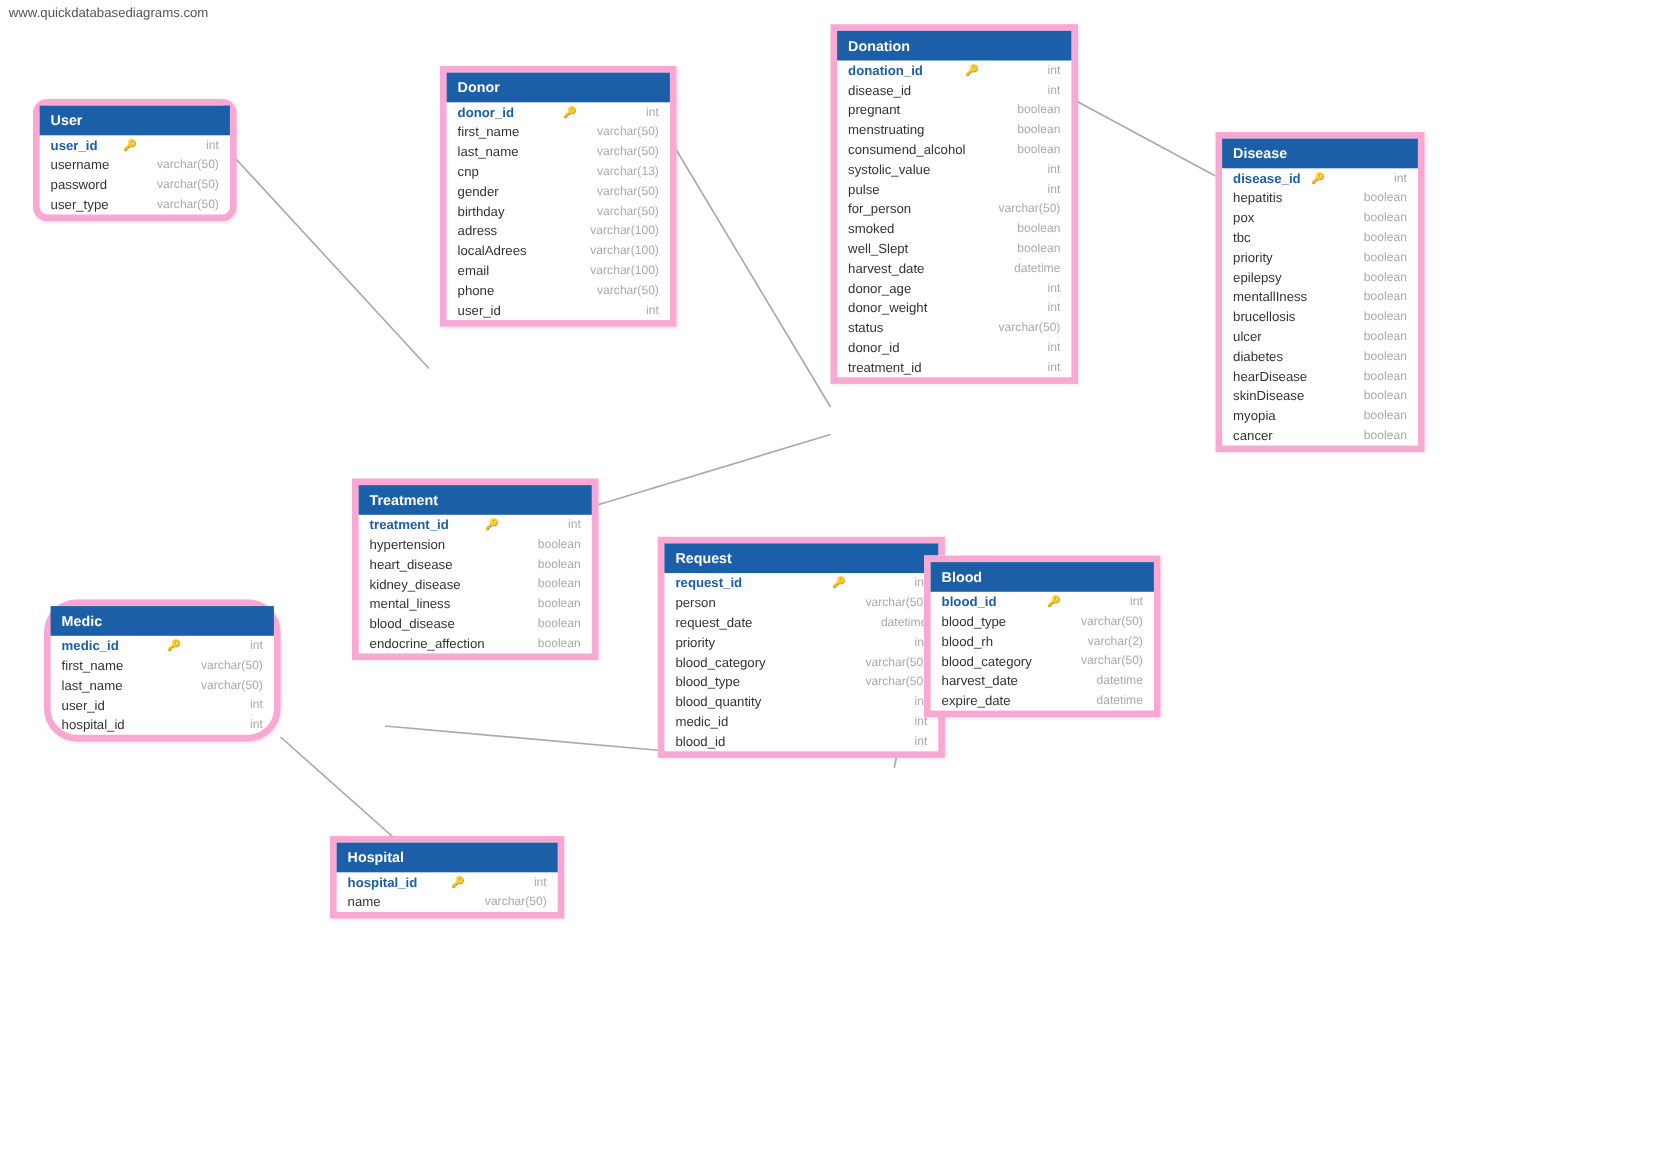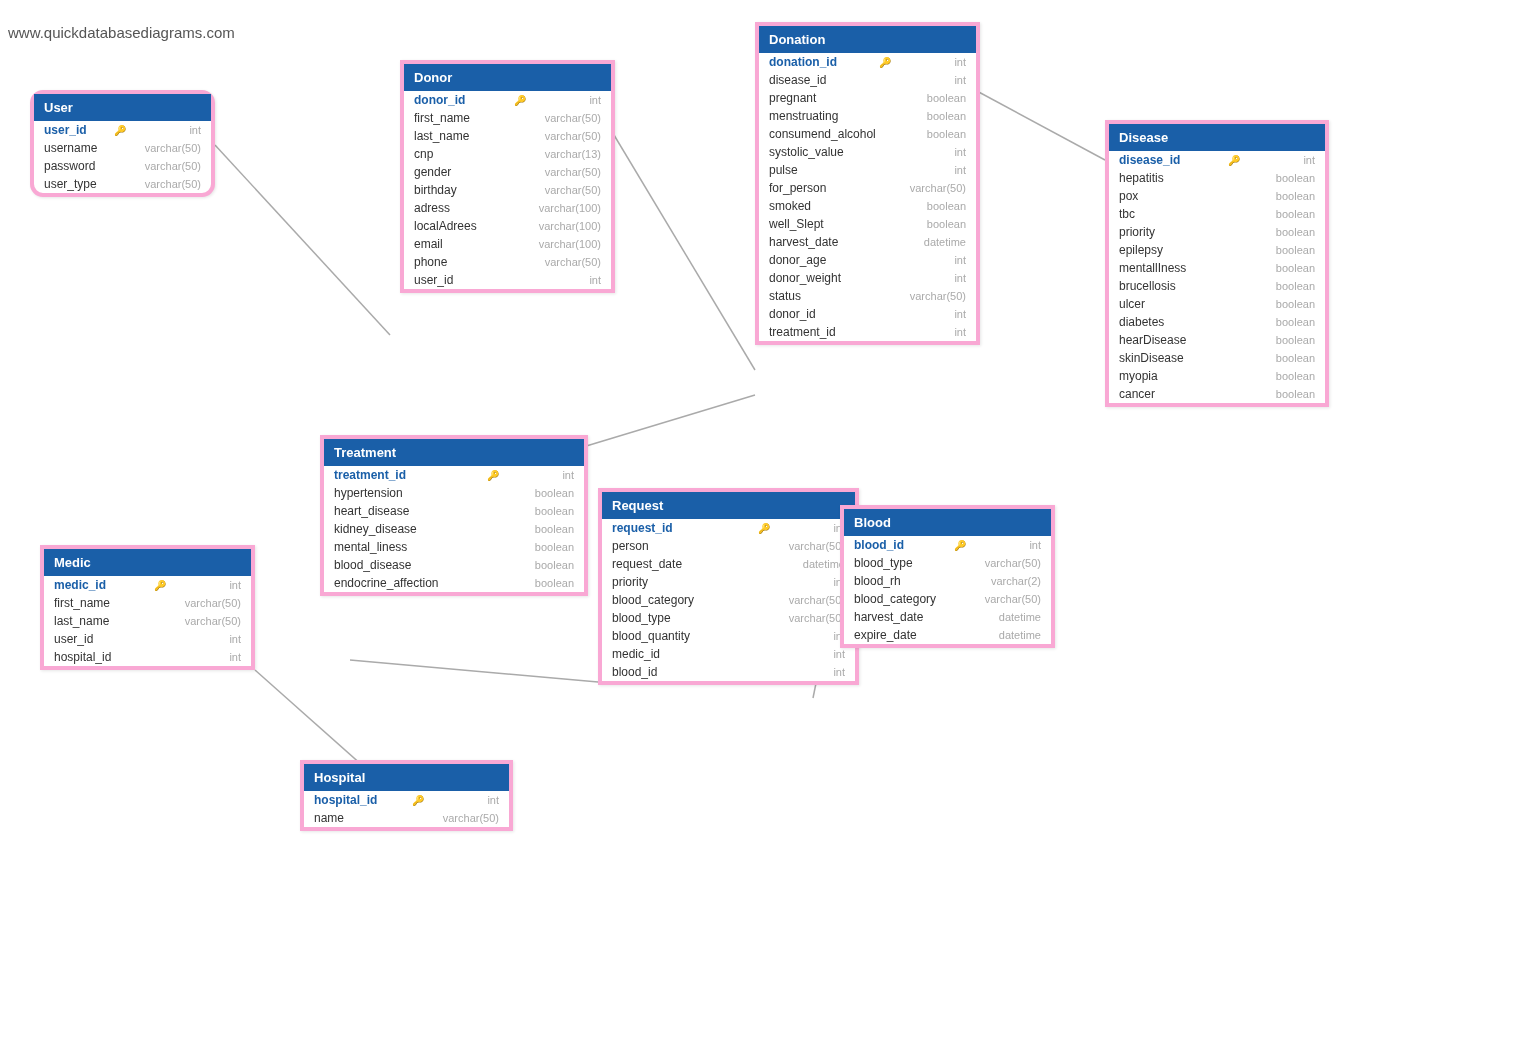--- a/index.html
+++ b/index.html
@@ -8,28 +8,28 @@
       font-family: Arial, sans-serif;
       font-size: 12px;
       color: #333;
       width: 1518px;
       min-height: 1057px;
       position: relative;
       overflow: hidden;
     }
     .watermark {
       position: absolute;
-      top: 24px;
+      top: 4px;
       left: 8px;
-      font-size: 15px;
+      font-size: 12px;
       color: #555;
     }
     .db-table {
       position: absolute;
-      border: 4px solid #f9a8d4;
+      border: 6px solid #f9a8d4;
       background: #fff;
       min-width: 160px;
       box-shadow: 1px 1px 3px rgba(0,0,0,0.1);
     }
     .db-table-header {
       background: #1a5fa8;
       color: #fff;
       font-weight: bold;
       font-size: 13px;
       padding: 6px 10px;
@@ -239,21 +239,21 @@
       <span class="col-name">donor_id</span>
       <span class="col-type">int</span>
     </div>
     <div class="db-row">
       <span class="col-name">treatment_id</span>
       <span class="col-type">int</span>
     </div>
   </div>
 </div>
 
-<div class="db-table" style="left:1105px; top:120px; width:224px;">
+<div class="db-table" style="left:1105px; top:120px; width:190px;">
   <div class="db-table-header">Disease</div>
   <div class="db-table-body">
     <div class="db-row pk">
       <span class="col-name">disease_id</span>
       <span class="col-icon">🔑</span>
       <span class="col-type">int</span>
     </div>
     <div class="db-row">
       <span class="col-name">hepatitis</span>
       <span class="col-type">boolean</span>
@@ -302,21 +302,21 @@
       <span class="col-name">myopia</span>
       <span class="col-type">boolean</span>
     </div>
     <div class="db-row">
       <span class="col-name">cancer</span>
       <span class="col-type">boolean</span>
     </div>
   </div>
 </div>
 
-<div class="db-table" style="left:320px; top:435px; width:268px;">
+<div class="db-table" style="left:320px; top:435px; width:224px;">
   <div class="db-table-header">Treatment</div>
   <div class="db-table-body">
     <div class="db-row pk">
       <span class="col-name">treatment_id</span>
       <span class="col-icon">🔑</span>
       <span class="col-type">int</span>
     </div>
     <div class="db-row">
       <span class="col-name">hypertension</span>
       <span class="col-type">boolean</span>
@@ -411,21 +411,21 @@
       <span class="col-name">harvest_date</span>
       <span class="col-type">datetime</span>
     </div>
     <div class="db-row">
       <span class="col-name">expire_date</span>
       <span class="col-type">datetime</span>
     </div>
   </div>
 </div>
 
-<div class="db-table" style="left:40px; top:545px; width:215px;">
+<div class="db-table" style="left:40px; top:545px; width:215px;border-radius:30px;">
   <div class="db-table-header">Medic</div>
   <div class="db-table-body">
     <div class="db-row pk">
       <span class="col-name">medic_id</span>
       <span class="col-icon">🔑</span>
       <span class="col-type">int</span>
     </div>
     <div class="db-row">
       <span class="col-name">first_name</span>
       <span class="col-type">varchar(50)</span>

